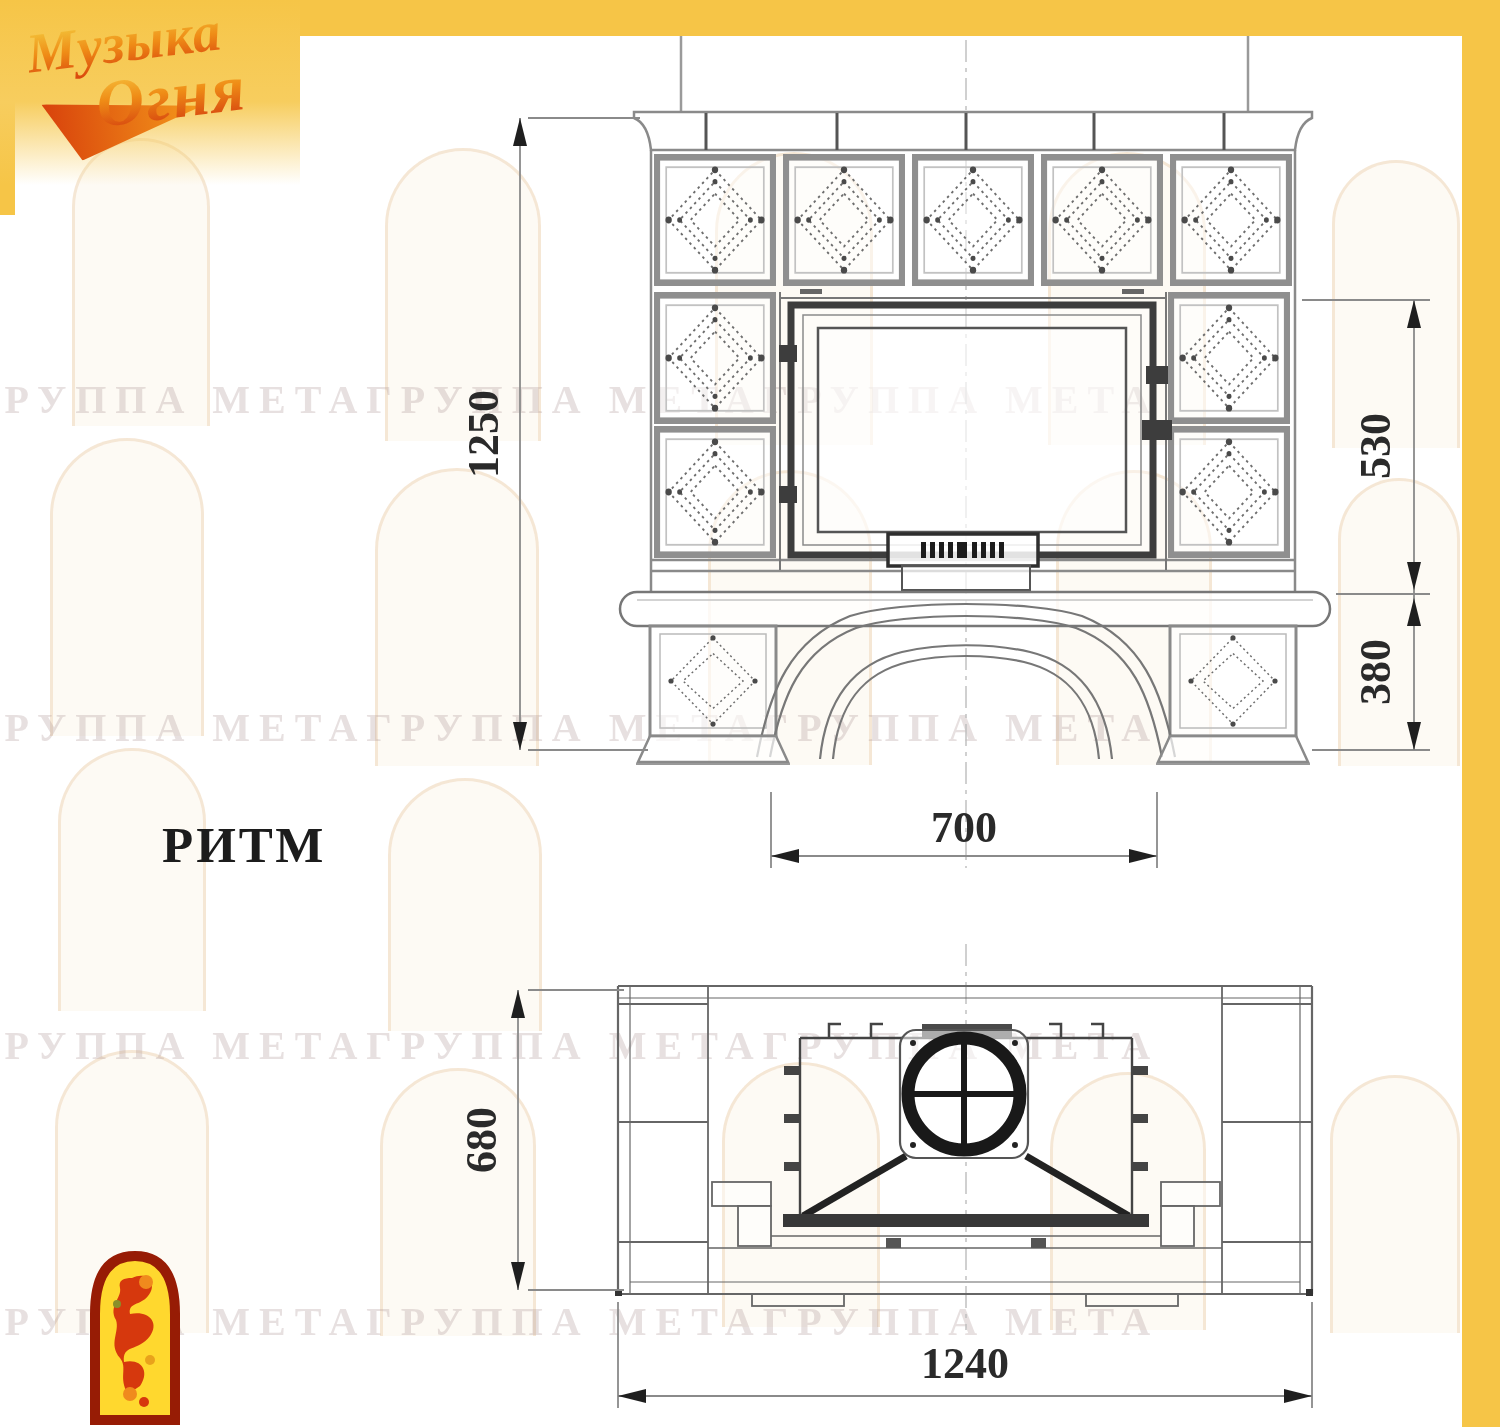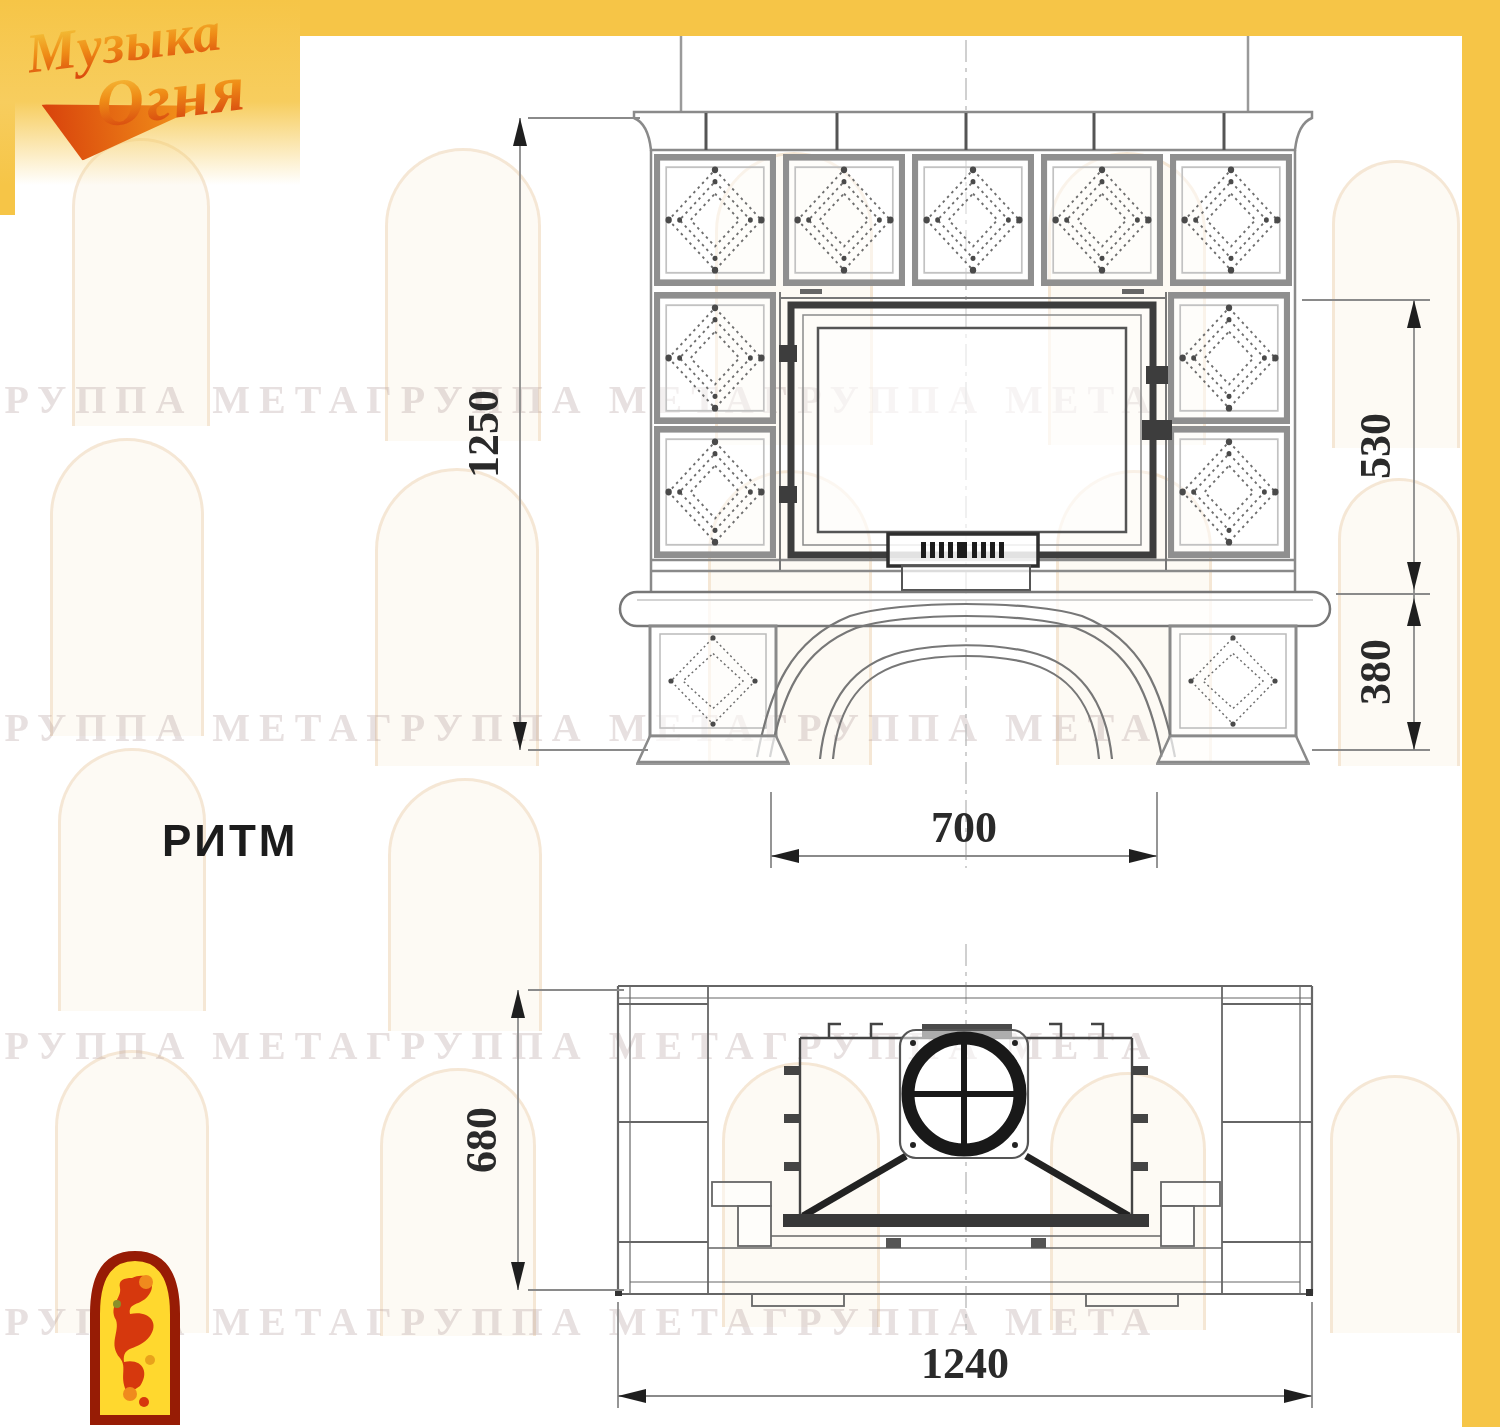--- a/index.html
+++ b/index.html
@@ -26,22 +26,22 @@
     -webkit-background-clip:text;background-clip:text;color:transparent;letter-spacing:2px;}
 
   
   .wm-arch{position:absolute;border:3px solid #f2dfc8;border-bottom:none;
     border-radius:100px 100px 0 0;background:rgba(252,243,230,.55);opacity:.75;}
   .wm-text{position:absolute;left:-30px;width:1560px;white-space:nowrap;overflow:hidden;
     font-family:"Liberation Serif",serif;font-weight:bold;font-size:40px;letter-spacing:9px;
     color:rgba(176,152,152,.30);}
 
   
-  .model-label{position:absolute;left:162px;top:816px;font-family:Liberation Sans, sans-serif;
-    font-weight:bold;font-size:44px;letter-spacing:3px;color:#1c1c1c;}
+  .model-label{position:absolute;left:162px;top:816px;font-family:Liberation Serif, serif;
+    font-weight:bold;font-size:51px;letter-spacing:3px;color:#1c1c1c;}
 
   svg{position:absolute;left:0;top:0;}
   .dimtxt{font-family:"Liberation Serif",serif;font-weight:bold;font-size:44px;fill:#2a2a2a;}
 </style>
 </head>
 <body>
 
 <div id="page">
 
   <div>

